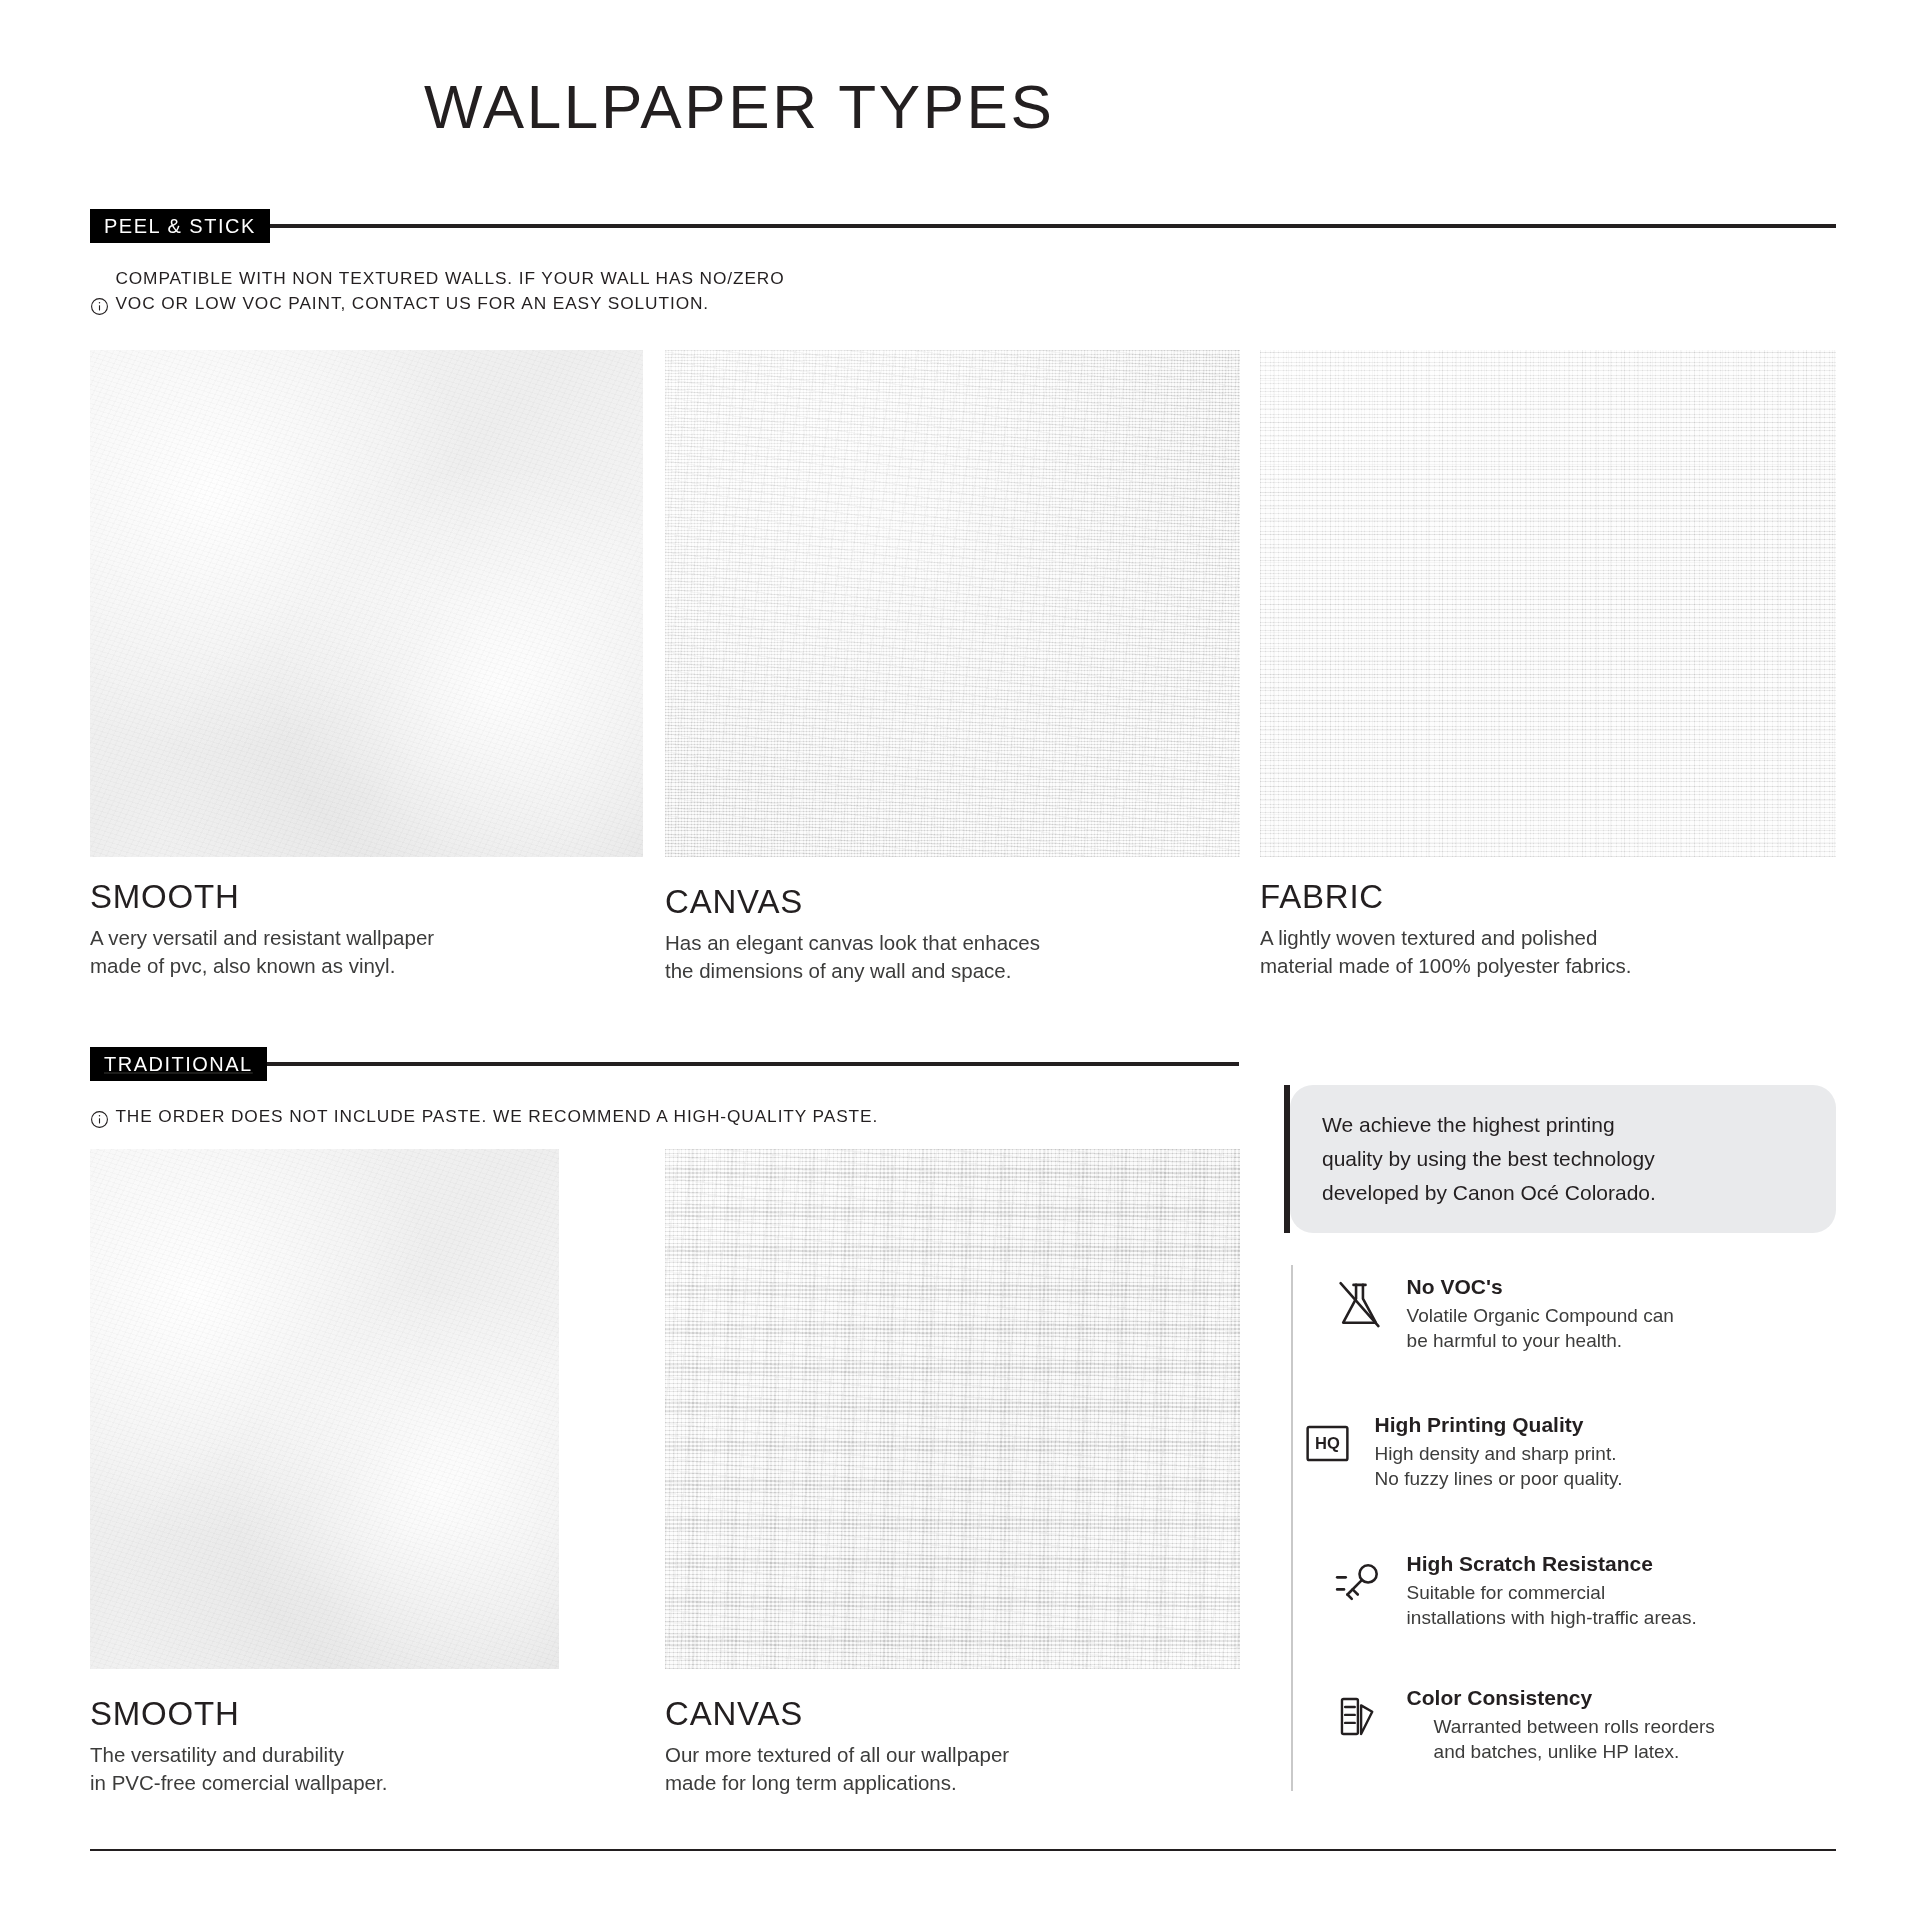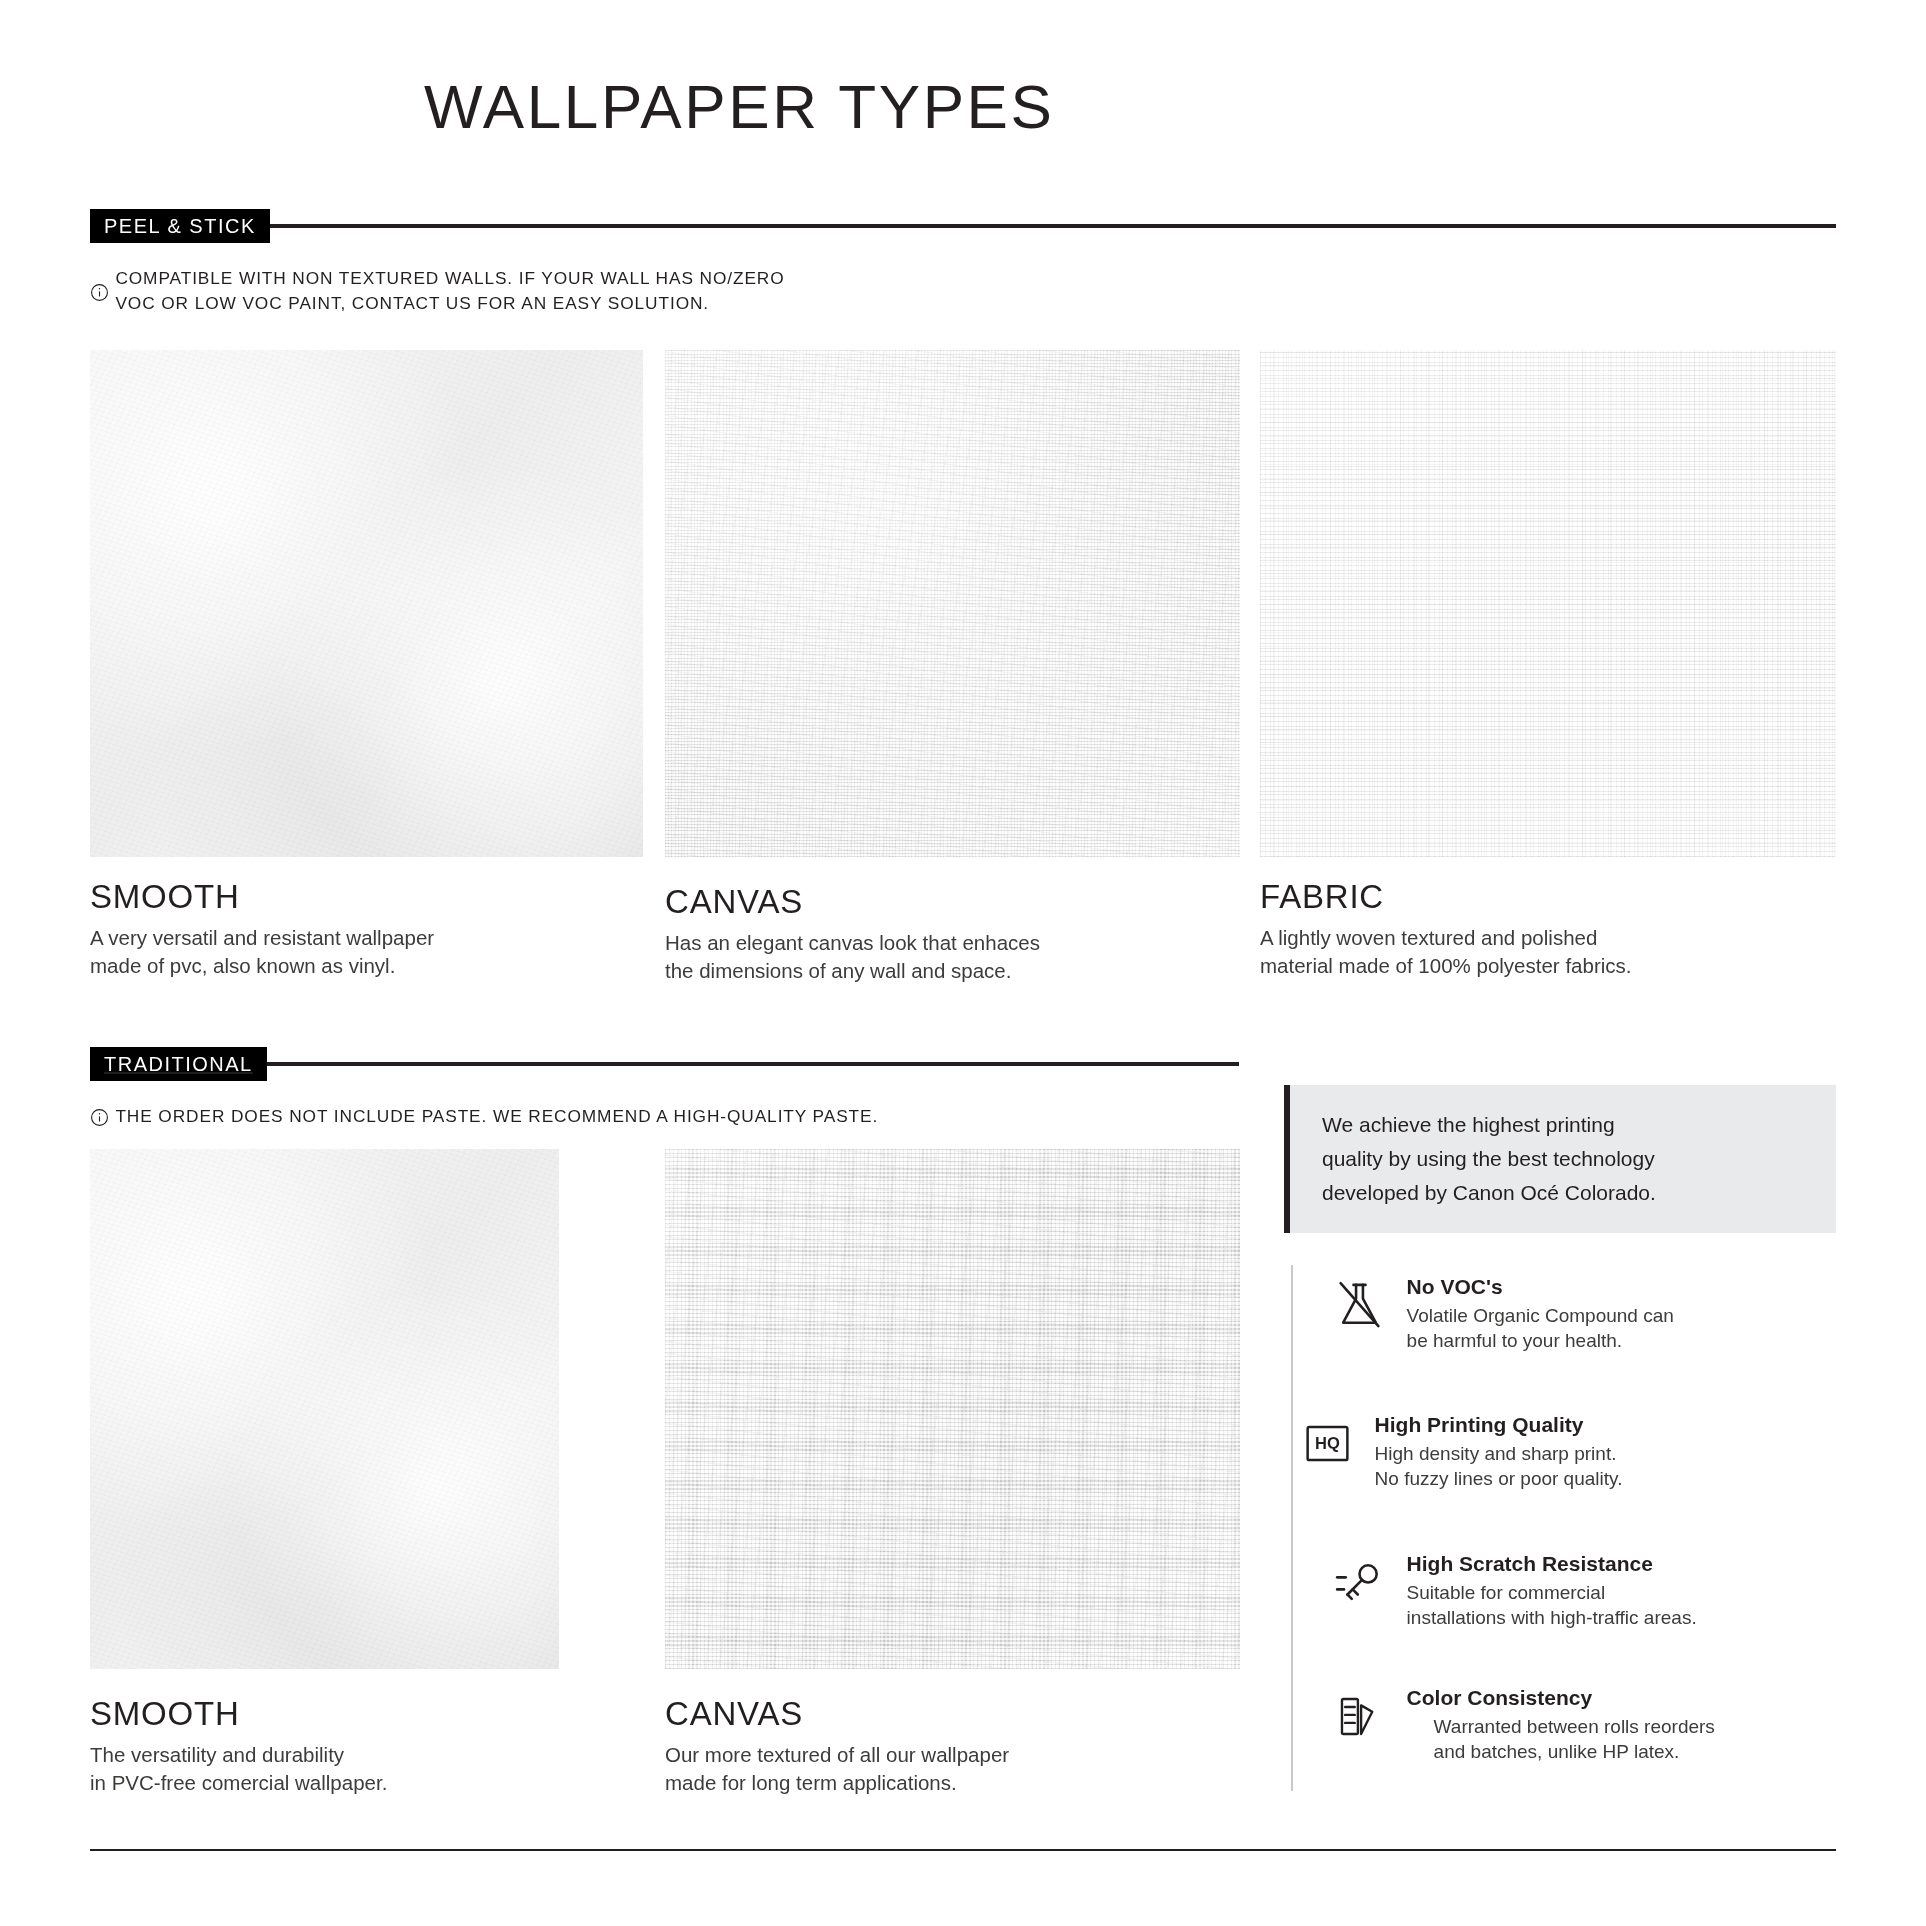--- a/index.html
+++ b/index.html
@@ -52,21 +52,21 @@
   }
   .section-rule {
     height: 3.2px;
     background: #231f20;
   }
 
   
   .note {
     position: absolute;
     display: flex;
-    align-items: center;
+    align-items: flex-end;
     font-size: 17.3px;
     letter-spacing: 0.9px;
     color: #231f20;
     line-height: 1.45;
   }
   .note .info-icon {
     flex: 0 0 auto;
     width: 19px;
     height: 19px;
     margin-right: 6.4px;
@@ -176,20 +176,21 @@
     white-space: pre-line;
     font-weight: 300;
   }
 
   
   .quote-box {
     position: absolute;
     background: #e9eaec;
     display: flex;
     align-items: center;
+    border-radius: 23px;
   }
   .quote-bar {
     position: absolute;
     background: #231f20;
   }
   .quote-text {
     font-size: 21px;
     line-height: 1.62;
     color: #231f20;
     padding: 0 32px;

